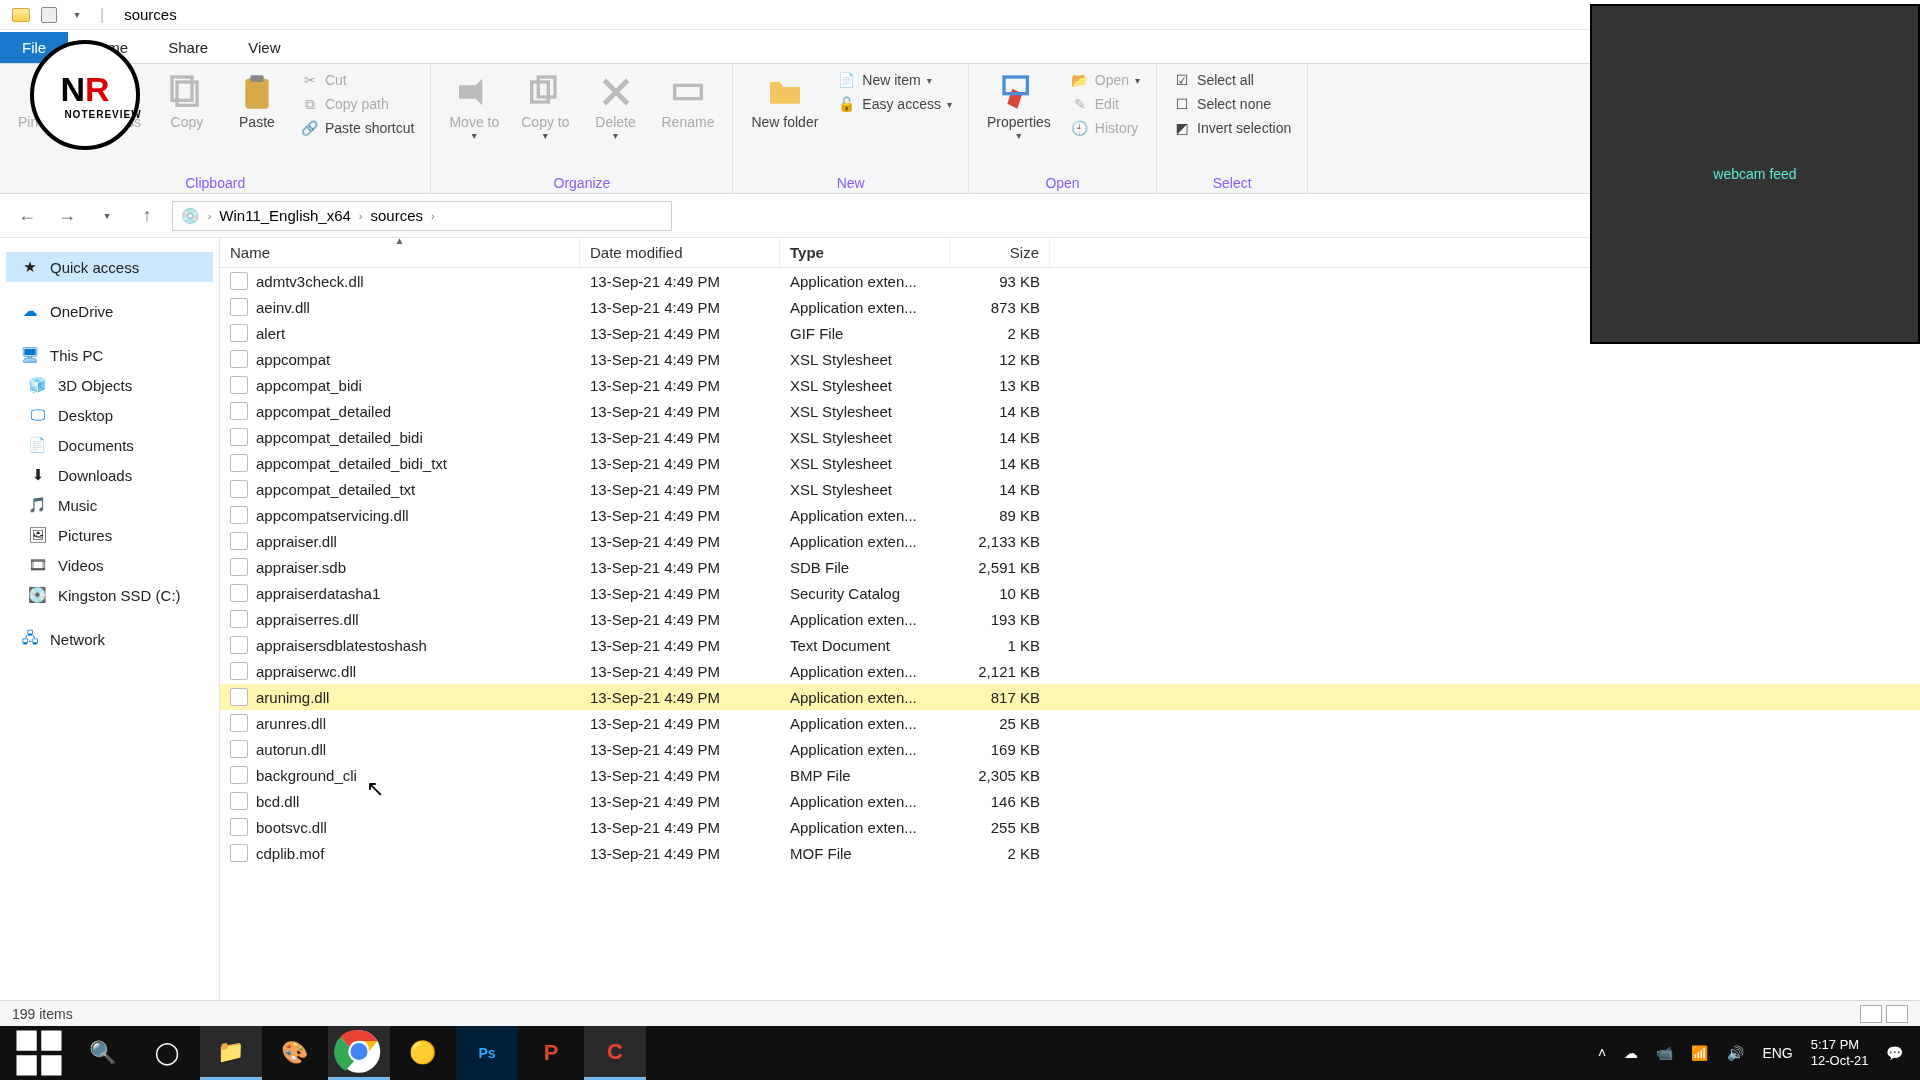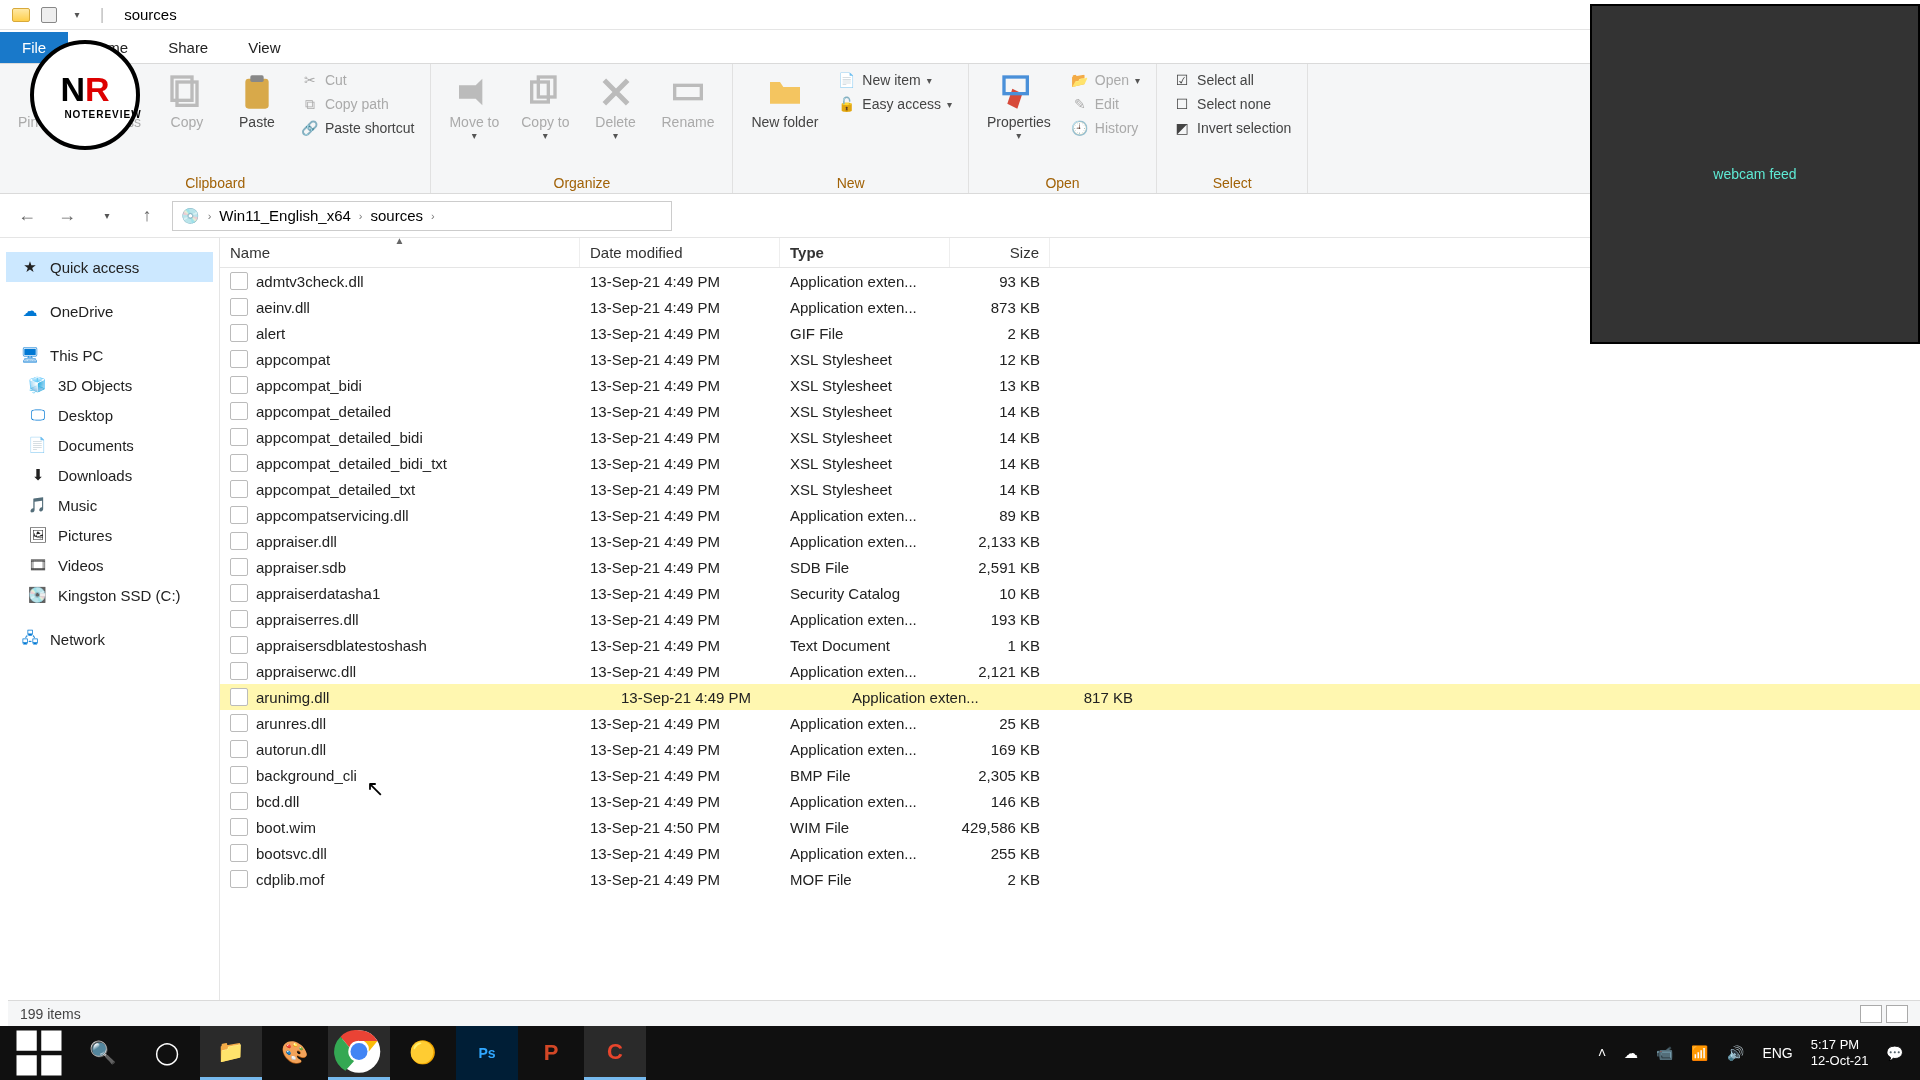--- a/index.html
+++ b/index.html
@@ -16,21 +16,21 @@
 .pipe { color: #bbb; margin: 0 6px; }
 
 
 .tabs { height: 34px; display: flex; align-items: flex-end; background: #fff; border-bottom: 1px solid #dadada; }
 .tab-file { background: #1979ca; color: #fff; padding: 7px 22px; font-size: 15px; }
 .tab { padding: 7px 20px; font-size: 15px; color: #222; }
 
 
 .ribbon { height: 130px; background: #f5f6f7; border-bottom: 1px solid #dadada; display: flex; }
 .ribbon-group { border-right: 1px solid #e1e1e1; padding: 6px 12px 2px 12px; display: flex; flex-direction: column; justify-content: space-between; }
-.ribbon-group-title { text-align: center; font-size: 14px; color: #a16207; padding-top: 4px; }
+.ribbon-group-title { text-align: center; font-size: 14px; color: #8b5cf6; padding-top: 4px; }
 .ribbon-row { display: flex; align-items: flex-start; gap: 10px; }
 .big-btn { display: flex; flex-direction: column; align-items: center; font-size: 14px; color: #444; padding: 2px 6px; min-width: 60px; }
 .big-btn .icon-box { width: 40px; height: 40px; display: flex; align-items: center; justify-content: center; margin-bottom: 2px; }
 .small-btn-list { display: flex; flex-direction: column; gap: 4px; }
 .small-btn { display: flex; align-items: center; gap: 6px; font-size: 14px; color: #444; padding: 1px 4px; }
 .small-btn .ic { width: 18px; height: 18px; display: flex; align-items: center; justify-content: center; }
 .disabled { color: #aaa; }
 
 
 .navbar { height: 44px; display: flex; align-items: center; padding: 6px 12px; gap: 10px; border-bottom: 1px solid #e5e5e5; }
@@ -49,30 +49,30 @@
 .filelist { flex: 1; overflow: auto; }
 .headers { display: flex; border-bottom: 1px solid #e5e5e5; font-size: 15px; color: #333; }
 .hcell { padding: 6px 10px; border-right: 1px solid #eee; position: relative; }
 .hcell.name { width: 360px; }
 .hcell.date { width: 200px; }
 .hcell.type { width: 170px; font-weight: bold; }
 .hcell.size { width: 100px; text-align: right; }
 .sort-caret { position: absolute; top: -3px; left: 50%; transform: translateX(-50%); font-size: 10px; color: #666; }
 
 .row { display: flex; font-size: 15px; color: #222; padding: 2px 0; align-items: center; }
-.row.highlighted { background: #fff7b0; gap: 31px; }
+.row.highlighted { background: #fff7b0; }
 .cell { padding: 2px 10px; white-space: nowrap; overflow: hidden; text-overflow: ellipsis; }
 .cell.name { width: 360px; display: flex; align-items: center; gap: 8px; }
 .cell.date { width: 200px; }
 .cell.type { width: 170px; }
 .cell.size { width: 100px; text-align: right; }
 .file-icon { width: 18px; height: 18px; border: 1px solid #bbb; background: #fff; border-radius: 2px; flex-shrink: 0; }
 
 
-.statusbar { height: 26px; border-top: 1px solid #dadada; display: flex; align-items: center; justify-content: space-between; padding: 0 12px; font-size: 14px; color: #444; background: #f5f6f7; margin-left: 8px; }
+.statusbar { height: 26px; border-top: 1px solid #dadada; display: flex; align-items: center; justify-content: space-between; padding: 0 12px; font-size: 14px; color: #444; background: #f5f6f7; }
 .view-toggles { display: flex; gap: 4px; }
 .view-toggle { width: 22px; height: 18px; border: 1px solid #aaa; background: #fff; }
 
 
 .taskbar { position: absolute; bottom: 0; left: 0; right: 0; height: 54px; background: #101010; display: flex; align-items: center; justify-content: space-between; padding: 0 8px; }
 .task-left { display: flex; align-items: center; gap: 2px; }
 .task-btn { width: 62px; height: 54px; display: flex; align-items: center; justify-content: center; color: #fff; font-size: 22px; }
 .task-btn.active { border-bottom: 3px solid #76b9ed; background: #2a2a2a; }
 .task-right { display: flex; align-items: center; gap: 18px; color: #fff; font-size: 14px; padding-right: 8px; }
 .clock { text-align: left; font-size: 13px; line-height: 1.2; }
@@ -547,29 +547,20 @@
           <div class="cell size">2,305 KB</div>
         </div>
         <div class="row">
           <div class="cell name">
             <span class="file-icon"></span>
             <span>bcd.dll</span>
           </div>
           <div class="cell date">13-Sep-21 4:49 PM</div>
           <div class="cell type">Application exten...</div>
           <div class="cell size">146 KB</div>
-        </div>
-        <div class="row">
-          <div class="cell name">
-            <span class="file-icon"></span>
-            <span>boot.wim</span>
-          </div>
-          <div class="cell date">13-Sep-21 4:50 PM</div>
-          <div class="cell type">WIM File</div>
-          <div class="cell size">429,586 KB</div>
         </div>
         <div class="row">
           <div class="cell name">
             <span class="file-icon"></span>
             <span>bootsvc.dll</span>
           </div>
           <div class="cell date">13-Sep-21 4:49 PM</div>
           <div class="cell type">Application exten...</div>
           <div class="cell size">255 KB</div>
         </div>

